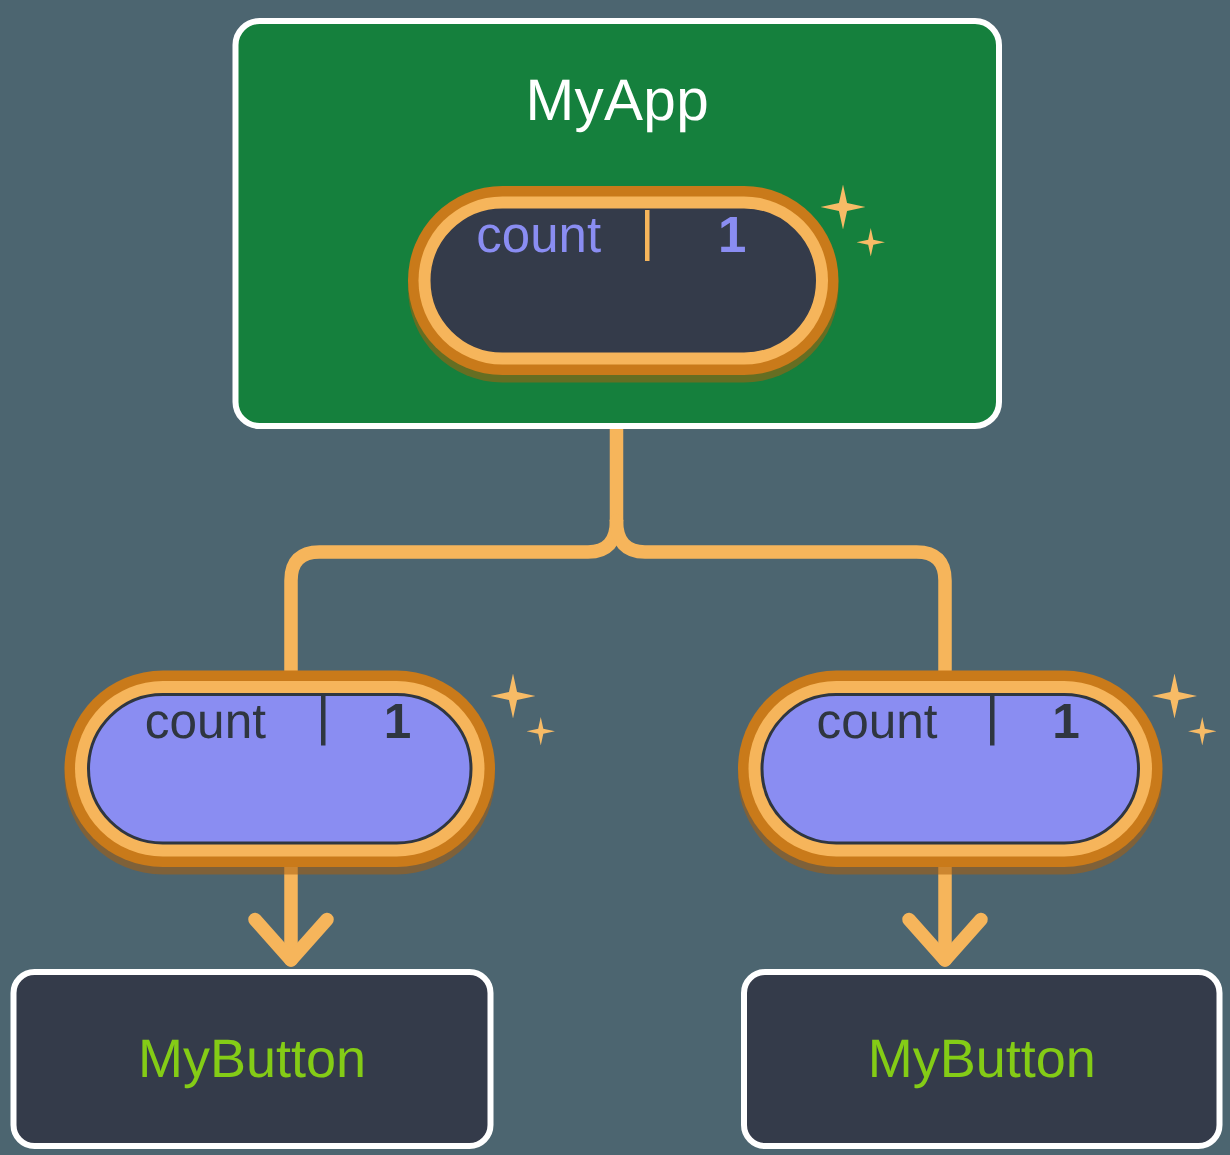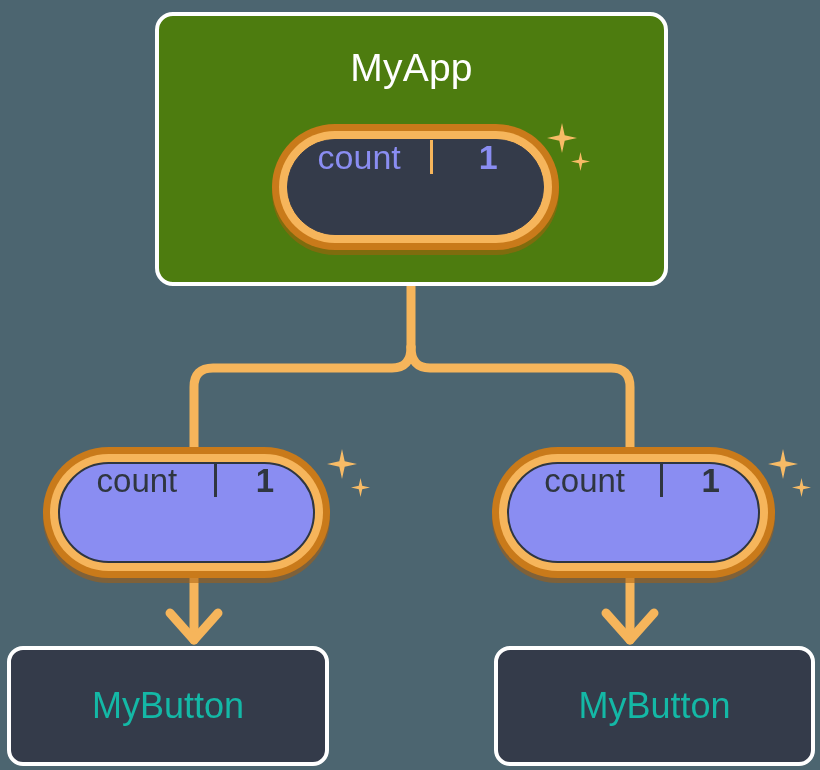--- a/index.html
+++ b/index.html
@@ -33,21 +33,21 @@
     pointer-events: none;
   }
 
   
   .app-card {
     position: absolute;
     left: 155px;
     top: 12px;
     width: 513px;
     height: 274px;
-    background: #4d7c0f;
+    background: #15803d;
     border: 4px solid #ffffff;
     border-radius: 18px;
   }
 
   .app-title {
     position: absolute;
     left: 0;
     top: 32px;
     width: 100%;
     text-align: center;
@@ -149,21 +149,21 @@
   .btn-card {
     position: absolute;
     background: #343b4a;
     border: 4px solid #ffffff;
     border-radius: 16px;
     display: flex;
     align-items: center;
     justify-content: center;
   }
   .btn-label {
-    color: #14b8a6;
+    color: #84cc16;
     font-size: 36px;
     font-weight: 400;
     line-height: 1;
   }
 </style>
 </head>
 <body>
 
 <div id="stage">
 

